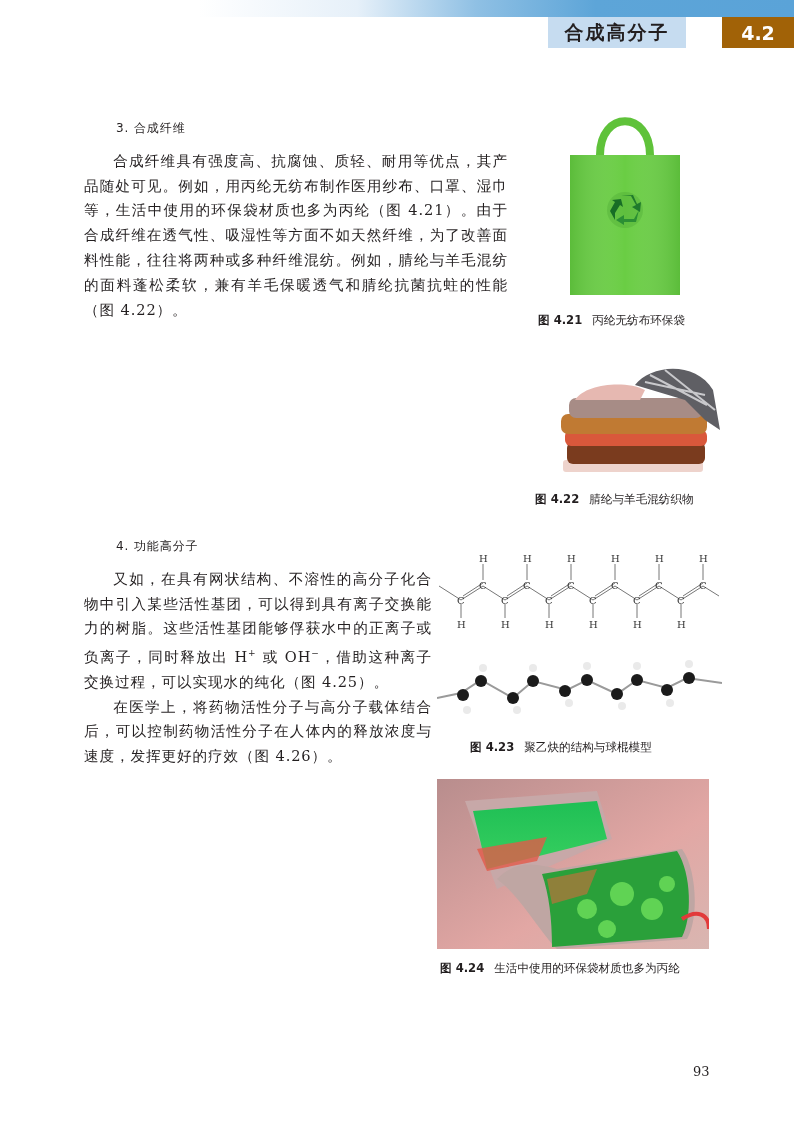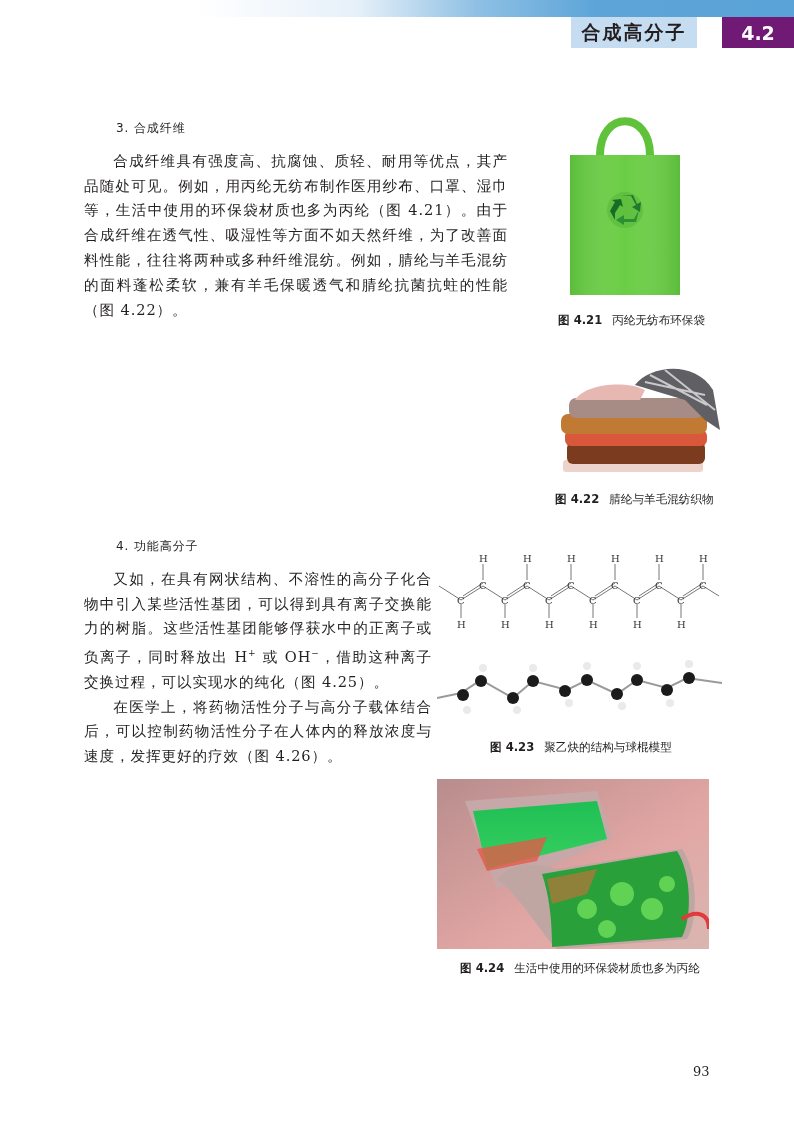--- a/index.html
+++ b/index.html
@@ -10,37 +10,37 @@
     color: #231f20;
   }
   .topbar {
     position: absolute; left: 0; top: 0; width: 794px; height: 17px;
     background: linear-gradient(to right, #ffffff 0%, #ffffff 25%, #e6f0f9 45%, #8fc0e4 60%, #5da5d8 75%, #5aa3d8 100%);
   }
   .chapter-tab {
     position: absolute; top: 17px; height: 31px; display: flex; align-items: center; justify-content: center;
     font-family: "DejaVu Sans", "Liberation Sans", sans-serif; font-weight: bold;
   }
-  .chapter-title-tab { left: 571px; width: 126px; background: #c6dcf0; color: #231f20; font-size: 19px; letter-spacing: 2px; }
-  .chapter-num-tab { left: 722px; width: 72px; background: #701a75; color: #ffffff; font-size: 19px; }
+  .chapter-title-tab { left: 548px; width: 138px; background: #c6dcf0; color: #231f20; font-size: 19px; letter-spacing: 2px; }
+  .chapter-num-tab { left: 722px; width: 72px; background: #a16207; color: #ffffff; font-size: 19px; }
 
   .col-text {
     position: absolute; left: 84px; font-size: 14.6px; line-height: 24.8px; letter-spacing: 0.9px;
     text-align: justify;
   }
   .col-text p { margin: 0; text-indent: 2em; }
   .col-text h3 {
     margin: 8px; font-family: "DejaVu Sans", "Liberation Sans", sans-serif; font-weight: normal; font-size: 12px;
     padding-left: 2em; line-height: 24.8px;
   }
   .block1 { top: 108px; width: 424px; }
   .block2 { top: 526px; width: 348px; }
   .cap {
     position: absolute; font-family: "DejaVu Sans", "Liberation Sans", sans-serif; font-size: 11.6px;
-    color: #231f20; white-space: nowrap; margin-left: 20px;
+    color: #231f20; white-space: nowrap;
   }
   .cap b { font-weight: bold; margin-right: 10px; }
   .fig { position: absolute; }
   .page-num { position: absolute; left: 693px; top: 1064px; font-size: 13px; font-family: "DejaVu Serif", serif; text-align: center; }
 </style>
 </head>
 <body>
 
 <div class="topbar"></div>
 <div class="chapter-tab chapter-title-tab">合成高分子</div>

